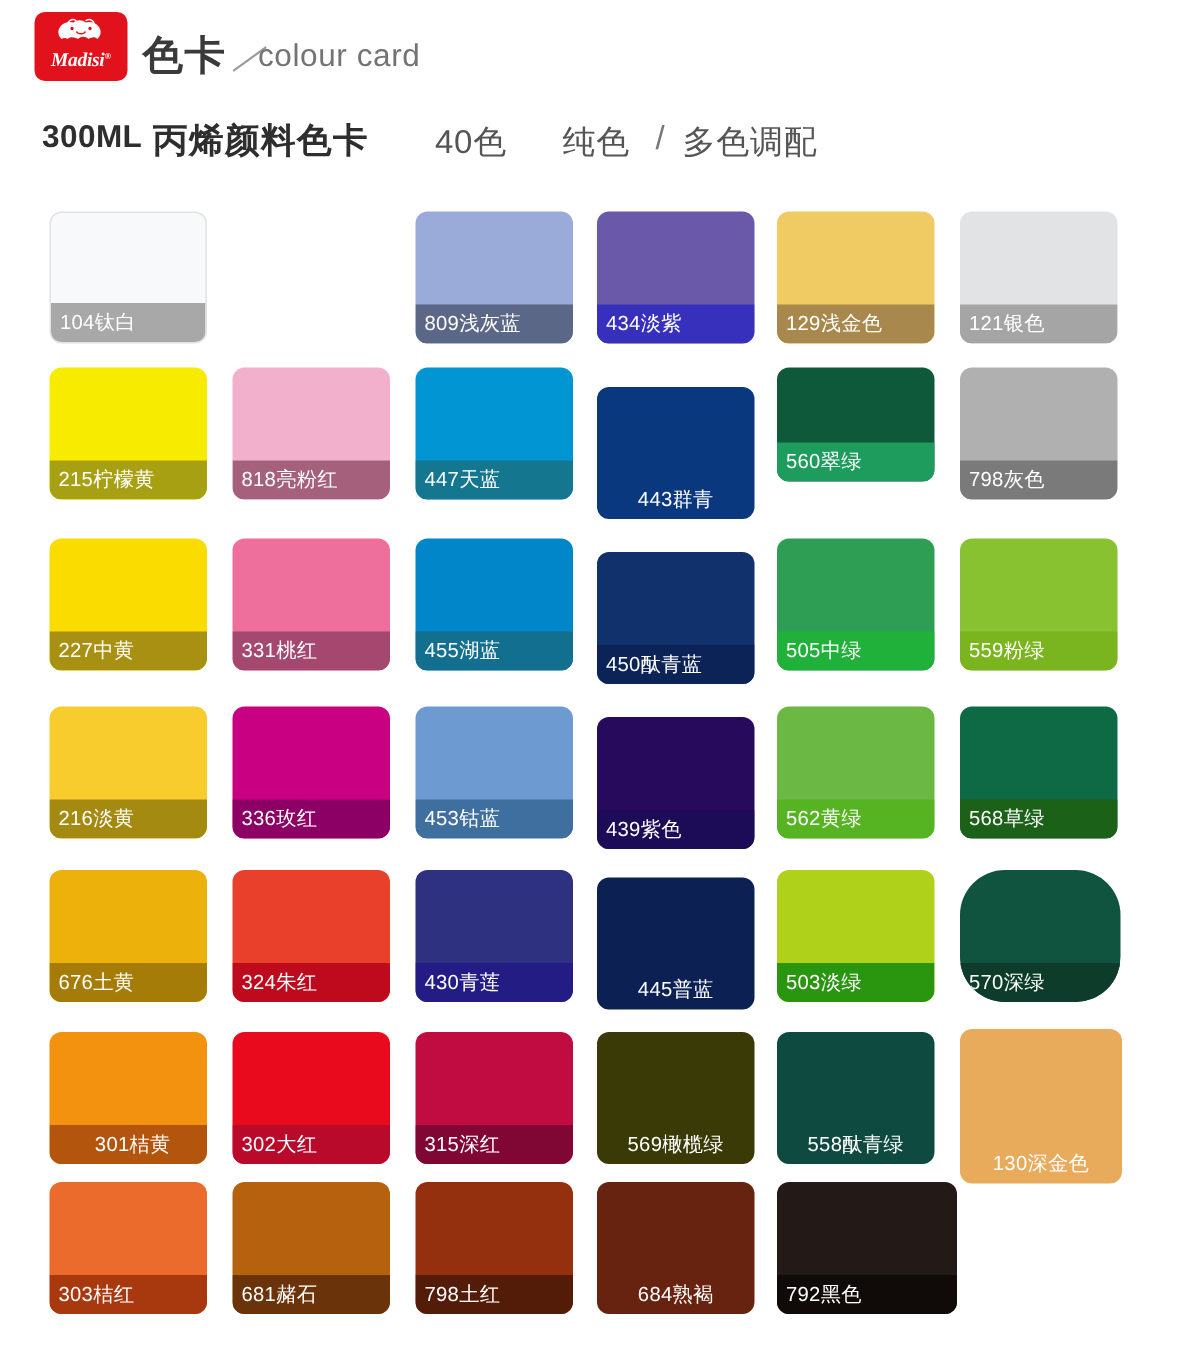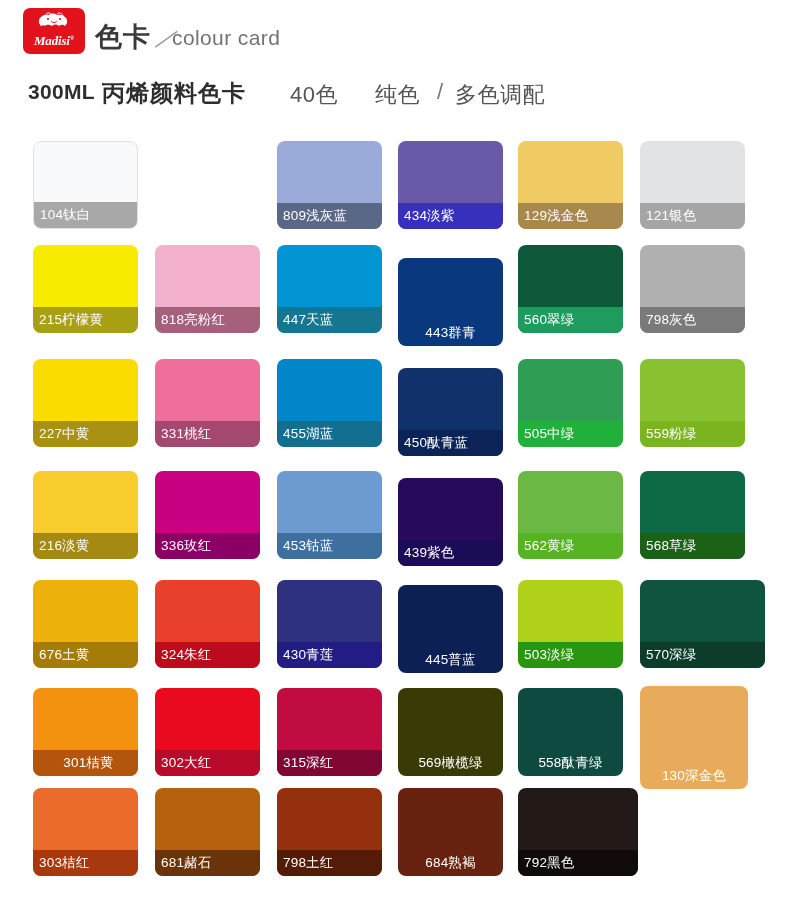--- a/index.html
+++ b/index.html
@@ -241,21 +241,21 @@
       <div class="bar" style="background: rgb(165, 96, 124);"></div>
       <div class="label">818亮粉红</div>
     </div>
     <div class="swatch" style="left: 277px; top: 245px; width: 105px; height: 88px; background: rgb(2, 149, 211);">
       <div class="bar" style="background: rgb(21, 118, 143);"></div>
       <div class="label">447天蓝</div>
     </div>
     <div class="swatch solid" style="left: 398px; top: 258px; width: 105px; height: 88px; background: rgb(9, 56, 126);">
       <div class="label">443群青</div>
     </div>
-    <div class="swatch" style="left: 518px; top: 245px; width: 105px; height: 88px; background: rgb(13, 89, 57);">
+    <div class="swatch" style="left: 518px; top: 245px; width: 105px; height: 76px; background: rgb(13, 89, 57);">
       <div class="bar" style="background: rgb(29, 156, 93);"></div>
       <div class="label">560翠绿</div>
     </div>
     <div class="swatch" style="left: 640px; top: 245px; width: 105px; height: 88px; background: rgb(176, 176, 176);">
       <div class="bar" style="background: rgb(122, 122, 122);"></div>
       <div class="label">798灰色</div>
     </div>
     <div class="swatch" style="left: 33px; top: 359px; width: 105px; height: 88px; background: rgb(251, 220, 0);">
       <div class="bar" style="background: rgb(168, 144, 19);"></div>
       <div class="label">227中黄</div>
@@ -316,21 +316,21 @@
       <div class="bar" style="background: rgb(35, 28, 133);"></div>
       <div class="label">430青莲</div>
     </div>
     <div class="swatch solid" style="left: 398px; top: 585px; width: 105px; height: 88px; background: rgb(13, 32, 83);">
       <div class="label">445普蓝</div>
     </div>
     <div class="swatch" style="left: 518px; top: 580px; width: 105px; height: 88px; background: rgb(176, 209, 25);">
       <div class="bar" style="background: rgb(42, 150, 16);"></div>
       <div class="label">503淡绿</div>
     </div>
-    <div class="swatch" style="left: 640px; top: 580px; width: 125px; height: 88px; background: rgb(16, 84, 63);">
+    <div class="swatch" style="left: 640px; top: 580px; width: 107px; height: 88px; background: rgb(16, 84, 63); border-radius: 30px;">
       <div class="bar" style="background: rgb(13, 61, 42);"></div>
       <div class="label">570深绿</div>
     </div>
     <div class="swatch" style="left: 33px; top: 688px; width: 105px; height: 88px; background: rgb(242, 146, 14); text-align: center;">
       <div class="bar" style="background: rgb(180, 85, 14);"></div>
       <div class="label">301桔黄</div>
     </div>
     <div class="swatch" style="left: 155px; top: 688px; width: 105px; height: 88px; background: rgb(234, 10, 30);">
       <div class="bar" style="background: rgb(185, 10, 43);"></div>
       <div class="label">302大红</div>

